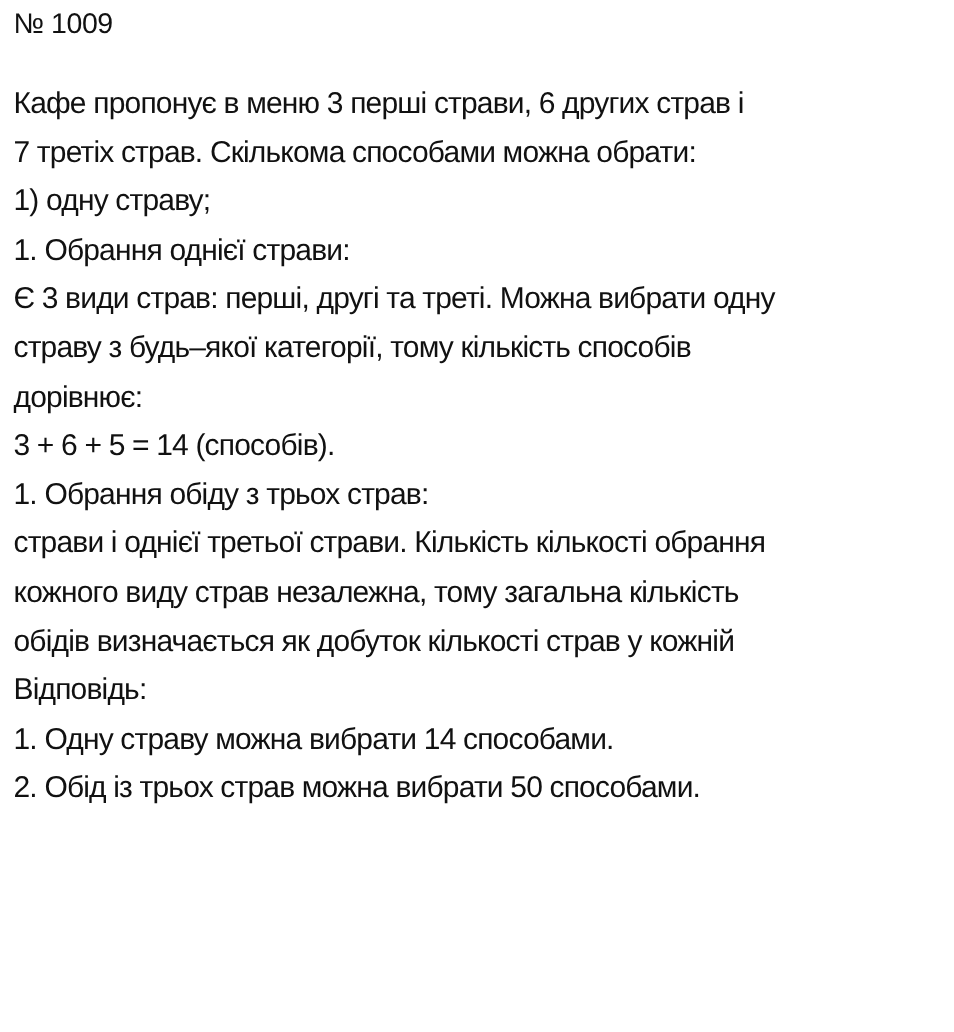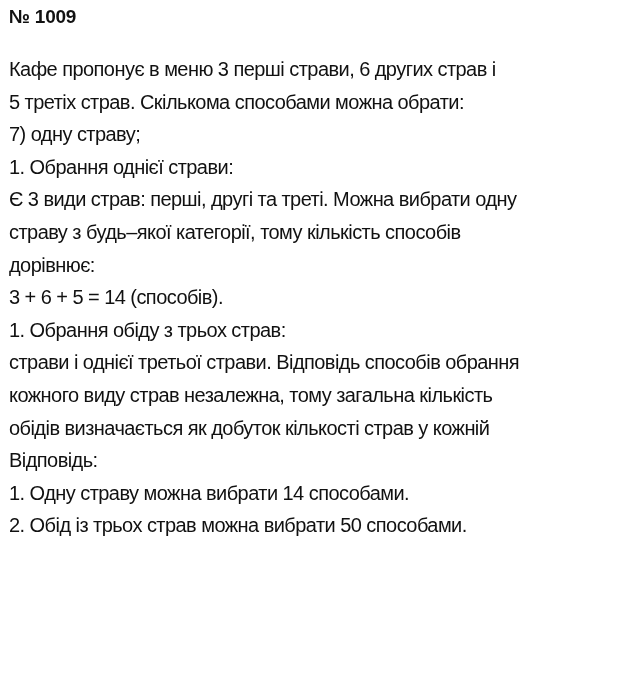--- a/index.html
+++ b/index.html
@@ -13,21 +13,21 @@
       overflow: hidden;
       position: relative;
       color: #111111;
       font-family: "Liberation Sans", sans-serif;
     }
     .title {
       position: absolute;
       left: 9px;
       top: 4px;
       font-size: 19px;
-      font-weight: bold;
+      font-weight: normal;
       letter-spacing: -0.3px;
       line-height: 26px;
       white-space: nowrap;
     }
     .content {
       position: absolute;
       left: 9px;
       top: 53px;
       width: 624px;
     }
@@ -38,27 +38,27 @@
       white-space: nowrap;
     }
   </style>
 </head>
 <body>
 
 <div class="title">№ 1009</div>
 
 <div class="content">
   <div class="line">Кафе пропонує в меню 3 перші страви, 6 других страв і</div>
-  <div class="line">5 третіх страв. Скількома способами можна обрати:</div>
-  <div class="line">7) одну страву;</div>
+  <div class="line">7 третіх страв. Скількома способами можна обрати:</div>
+  <div class="line">1) одну страву;</div>
   <div class="line">1. Обрання однієї страви:</div>
   <div class="line">Є 3 види страв: перші, другі та треті. Можна вибрати одну</div>
   <div class="line">страву з будь–якої категорії, тому кількість способів</div>
   <div class="line">дорівнює:</div>
   <div class="line">3 + 6 + 5 = 14 (способів).</div>
   <div class="line">1. Обрання обіду з трьох страв:</div>
-  <div class="line">страви і однієї третьої страви. Відповідь способів обрання</div>
+  <div class="line">страви і однієї третьої страви. Кількість кількості обрання</div>
   <div class="line">кожного виду страв незалежна, тому загальна кількість</div>
   <div class="line">обідів визначається як добуток кількості страв у кожній</div>
   <div class="line">Відповідь:</div>
   <div class="line">1. Одну страву можна вибрати 14 способами.</div>
   <div class="line">2. Обід із трьох страв можна вибрати 50 способами.</div>
 </div>
 
 </body></html>

